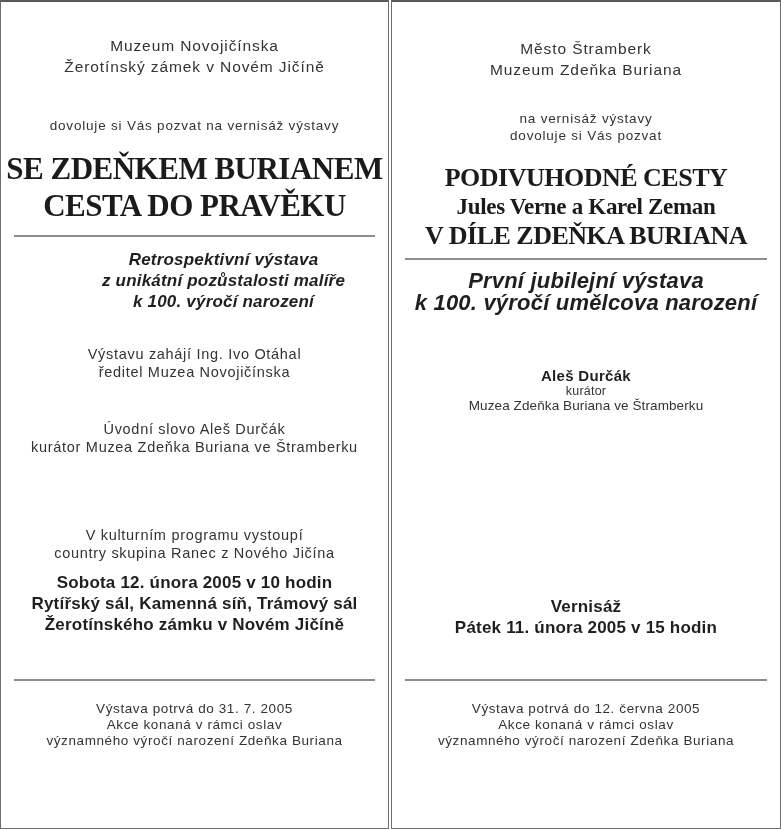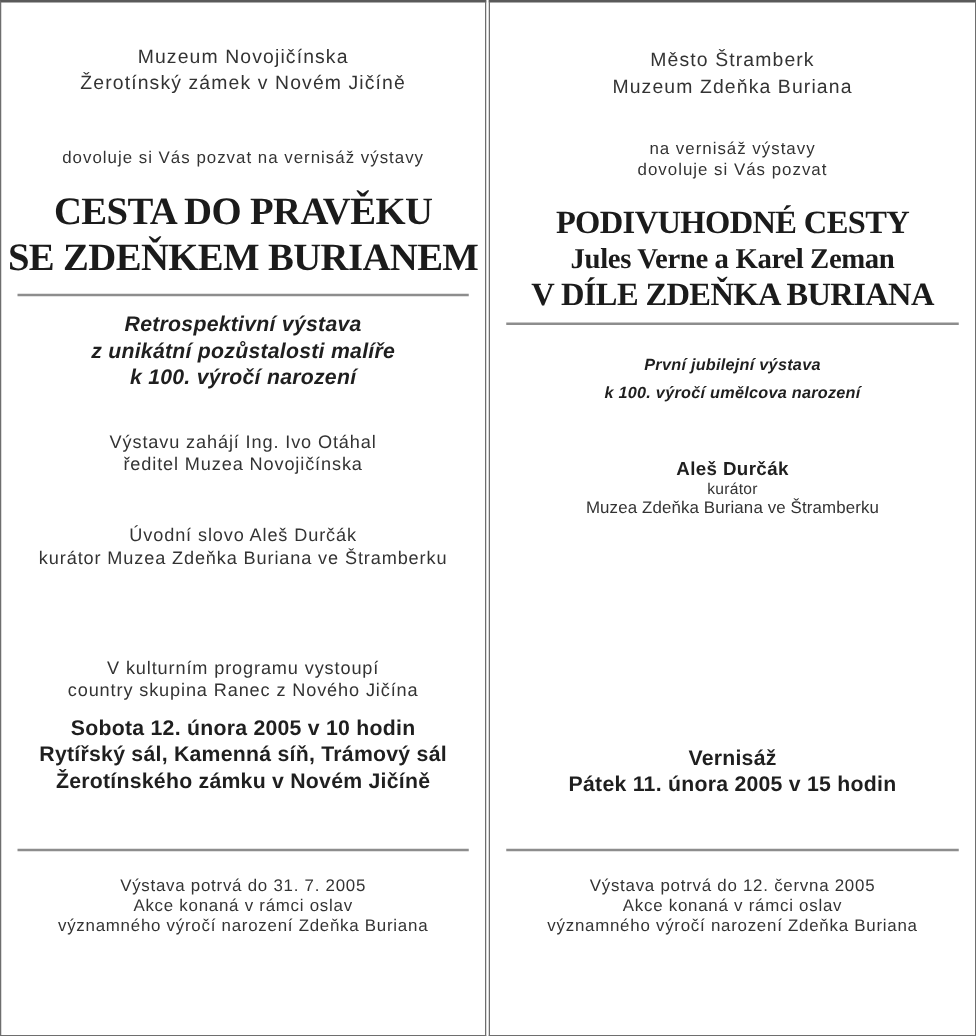--- a/index.html
+++ b/index.html
@@ -110,27 +110,27 @@
 <div class="card card-left">
 
   <div class="block invite-line" style="top: 115px;">dovoluje si Vás pozvat na vernisáž výstavy</div>
 
   <div class="block org-header" style="top: 33px;">
     <div>Muzeum Novojičínska</div>
     <div>Žerotínský zámek v Novém Jičíně</div>
   </div>
 
   <div class="block title-serif title-left" style="top: 148px;">
+    <div>SE ZDEŇKEM BURIANEM</div>
     <div>CESTA DO PRAVĚKU</div>
-    <div>SE ZDEŇKEM BURIANEM</div>
   </div>
 
   <div class="rule" style="top: 233px;"></div>
 
-  <div class="block subtitle-italic" style="top: 247px;">
+  <div class="block subtitle-italic" style="top: 247px; margin-left: 29px;">
     <div>Retrospektivní výstava</div>
     <div>z unikátní pozůstalosti malíře</div>
     <div>k 100. výročí narození</div>
   </div>
 
   <div class="block body-text" style="top: 343px;">
     <div>Výstavu zahájí Ing. Ivo Otáhal</div>
     <div>ředitel Muzea Novojičínska</div>
   </div>
 
@@ -173,21 +173,21 @@
   </div>
 
   <div class="block title-serif" style="top: 161px;">
     <div class="title-right-caps">PODIVUHODNÉ CESTY</div>
     <div class="title-right-mixed">Jules Verne a Karel Zeman</div>
     <div class="title-right-caps">V DÍLE ZDEŇKA BURIANA</div>
   </div>
 
   <div class="rule" style="top: 256px;"></div>
 
-  <div class="block subtitle-italic" style="top: 279px; font-size: 13px; line-height: 22px;">
+  <div class="block subtitle-italic" style="top: 268px; font-size: 22px; line-height: 22px;">
     <div>První jubilejní výstava</div>
     <div>k 100. výročí umělcova narození</div>
   </div>
 
   <div class="block" style="top: 366px;">
     <div class="intro-name">Aleš Durčák</div>
     <div class="intro-role">kurátor</div>
     <div class="intro-museum">Muzea Zdeňka Buriana ve Štramberku</div>
   </div>
 

